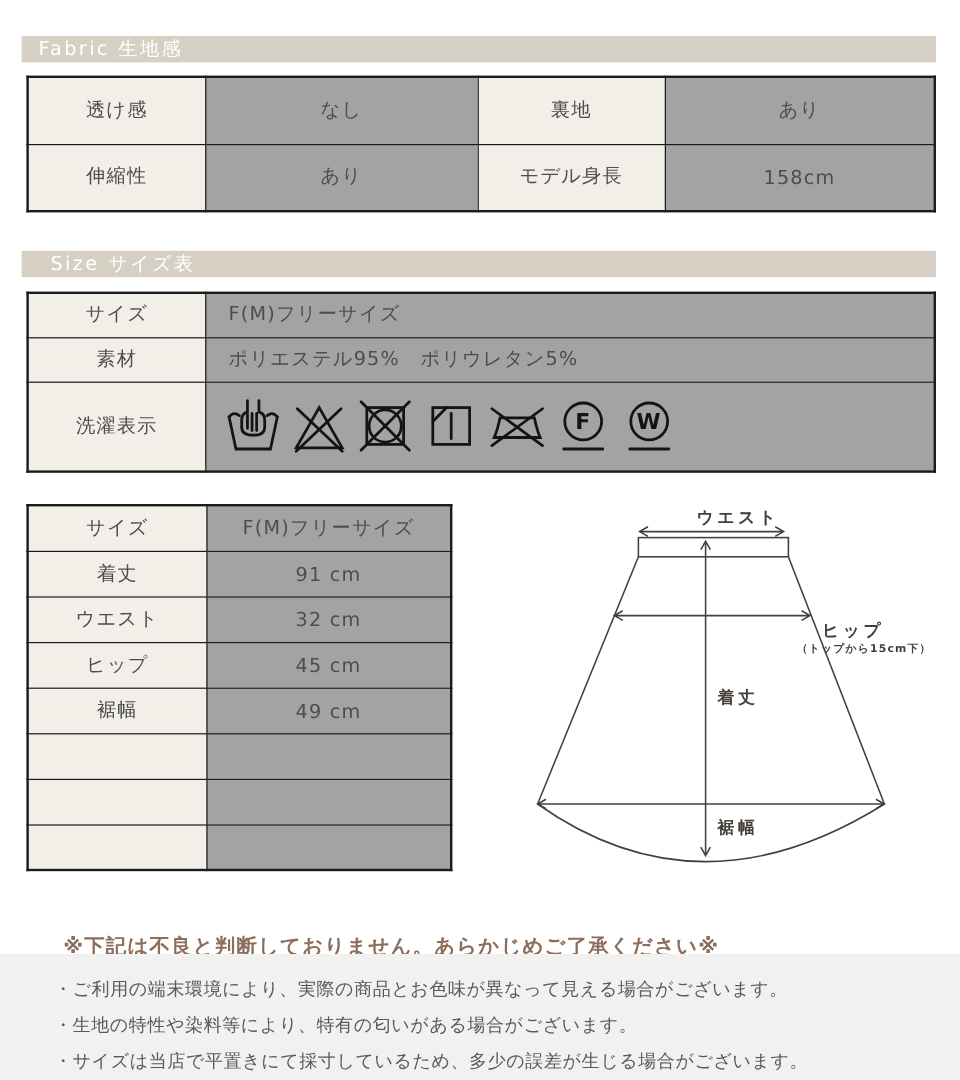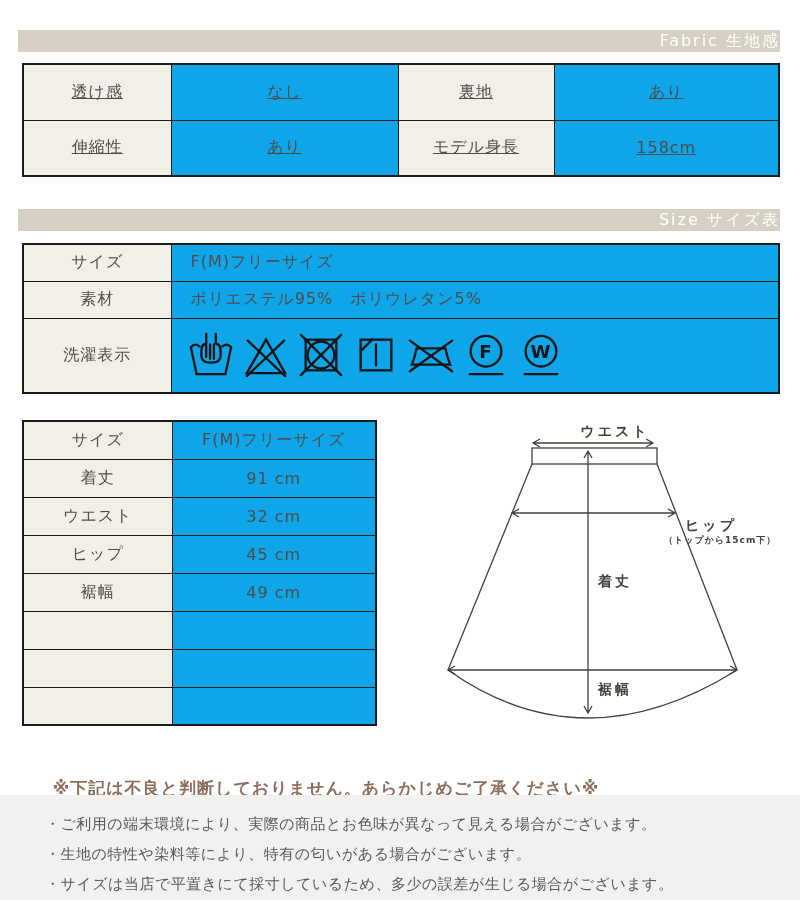--- a/index.html
+++ b/index.html
@@ -4,34 +4,34 @@
 <style>
   * { margin:0; padding:0; box-sizing:border-box; }
   html,body { background:#fff; }
   body { font-family:"DejaVu Sans","Liberation Sans",sans-serif; color:#4d4d4d; }
   .page { position:relative; width:800px; height:900px; background:#ffffff; overflow:hidden; }
 
   .sec-bar {
     position:absolute; left:18px; width:762px; height:22px;
     background:#d6d0c4; color:#ffffff;
     font-size:16px; line-height:22px; letter-spacing:2px;
-    padding-left:14px; font-weight:500;text-align:right;
+    padding-left:14px; font-weight:500;
   }
   #bar-fabric { top:30px; }
   #bar-size   { top:209px;padding-left:24px; }
 
   table { border-collapse:collapse; table-layout:fixed; }
   td {
     border:1px solid #1b1b1b; font-size:16px; color:#4d4d4d;
     text-align:center; vertical-align:middle; letter-spacing:1px;
   }
   .lbl { background:#f2efe9; }
-  .val { background:#0ea5e9; }
-
-  #tbl-fabric { position:absolute; left:22px; top:63px; width:756px; border:2px solid #1b1b1b;text-decoration:underline; }
+  .val { background:#a3a3a3; }
+
+  #tbl-fabric { position:absolute; left:22px; top:63px; width:756px; border:2px solid #1b1b1b; }
   #tbl-fabric td { height:56px; }
 
   #tbl-size { position:absolute; left:22px; top:243px; width:756px; border:2px solid #1b1b1b; }
   #tbl-size td.v { text-align:left; padding-left:19px; }
   .r38 td { height:37px; }
   .r76 td { height:75px; }
 
   #tbl-meas { position:absolute; left:22px; top:420px; width:353px; border:2px solid #1b1b1b; }
   #tbl-meas td { height:38px; font-size:16px; }
 

